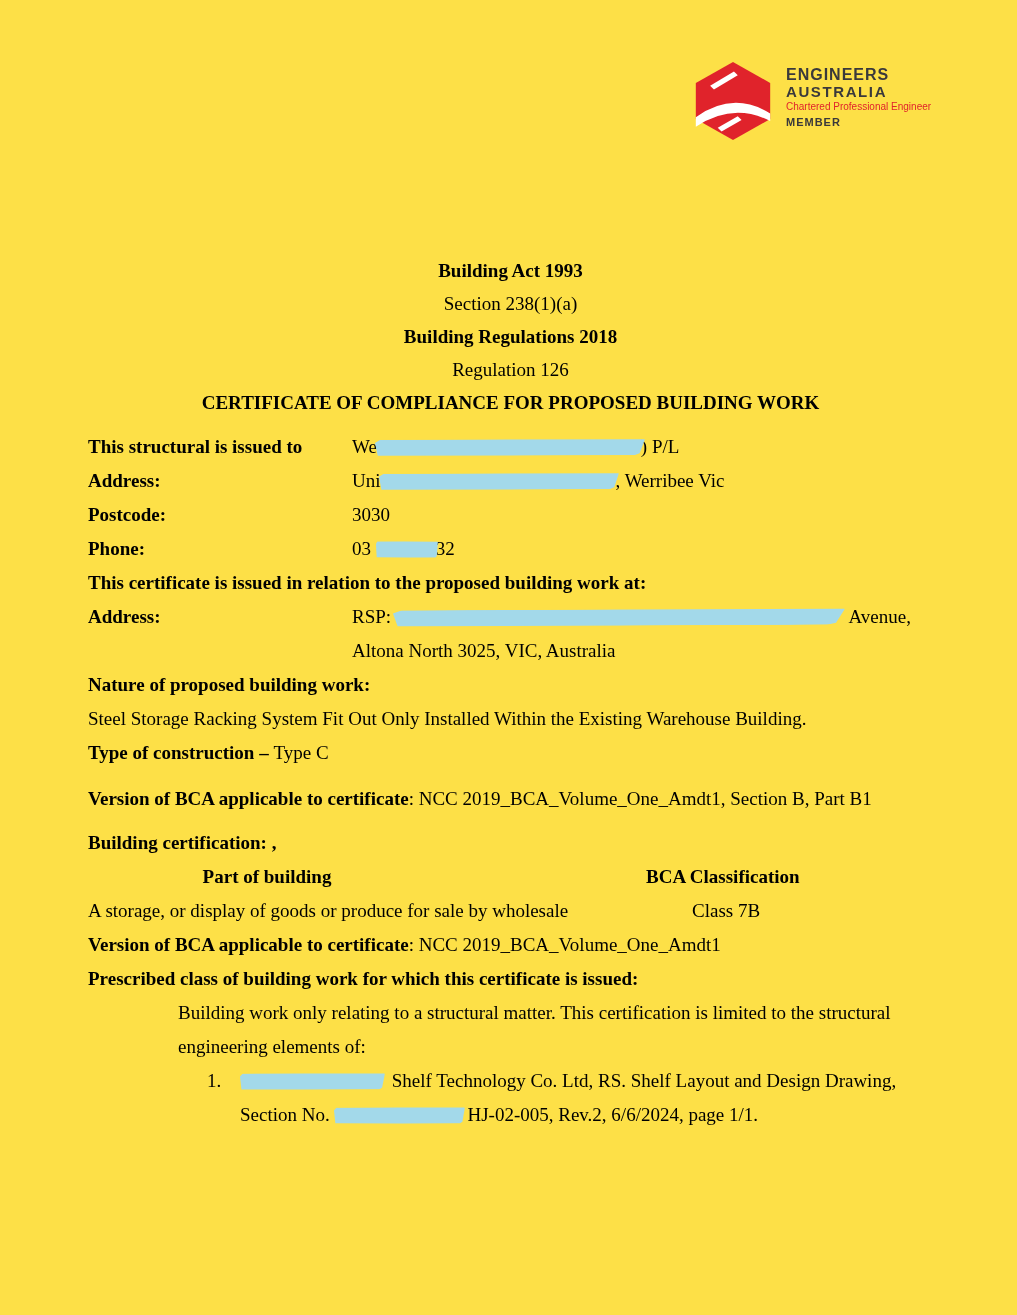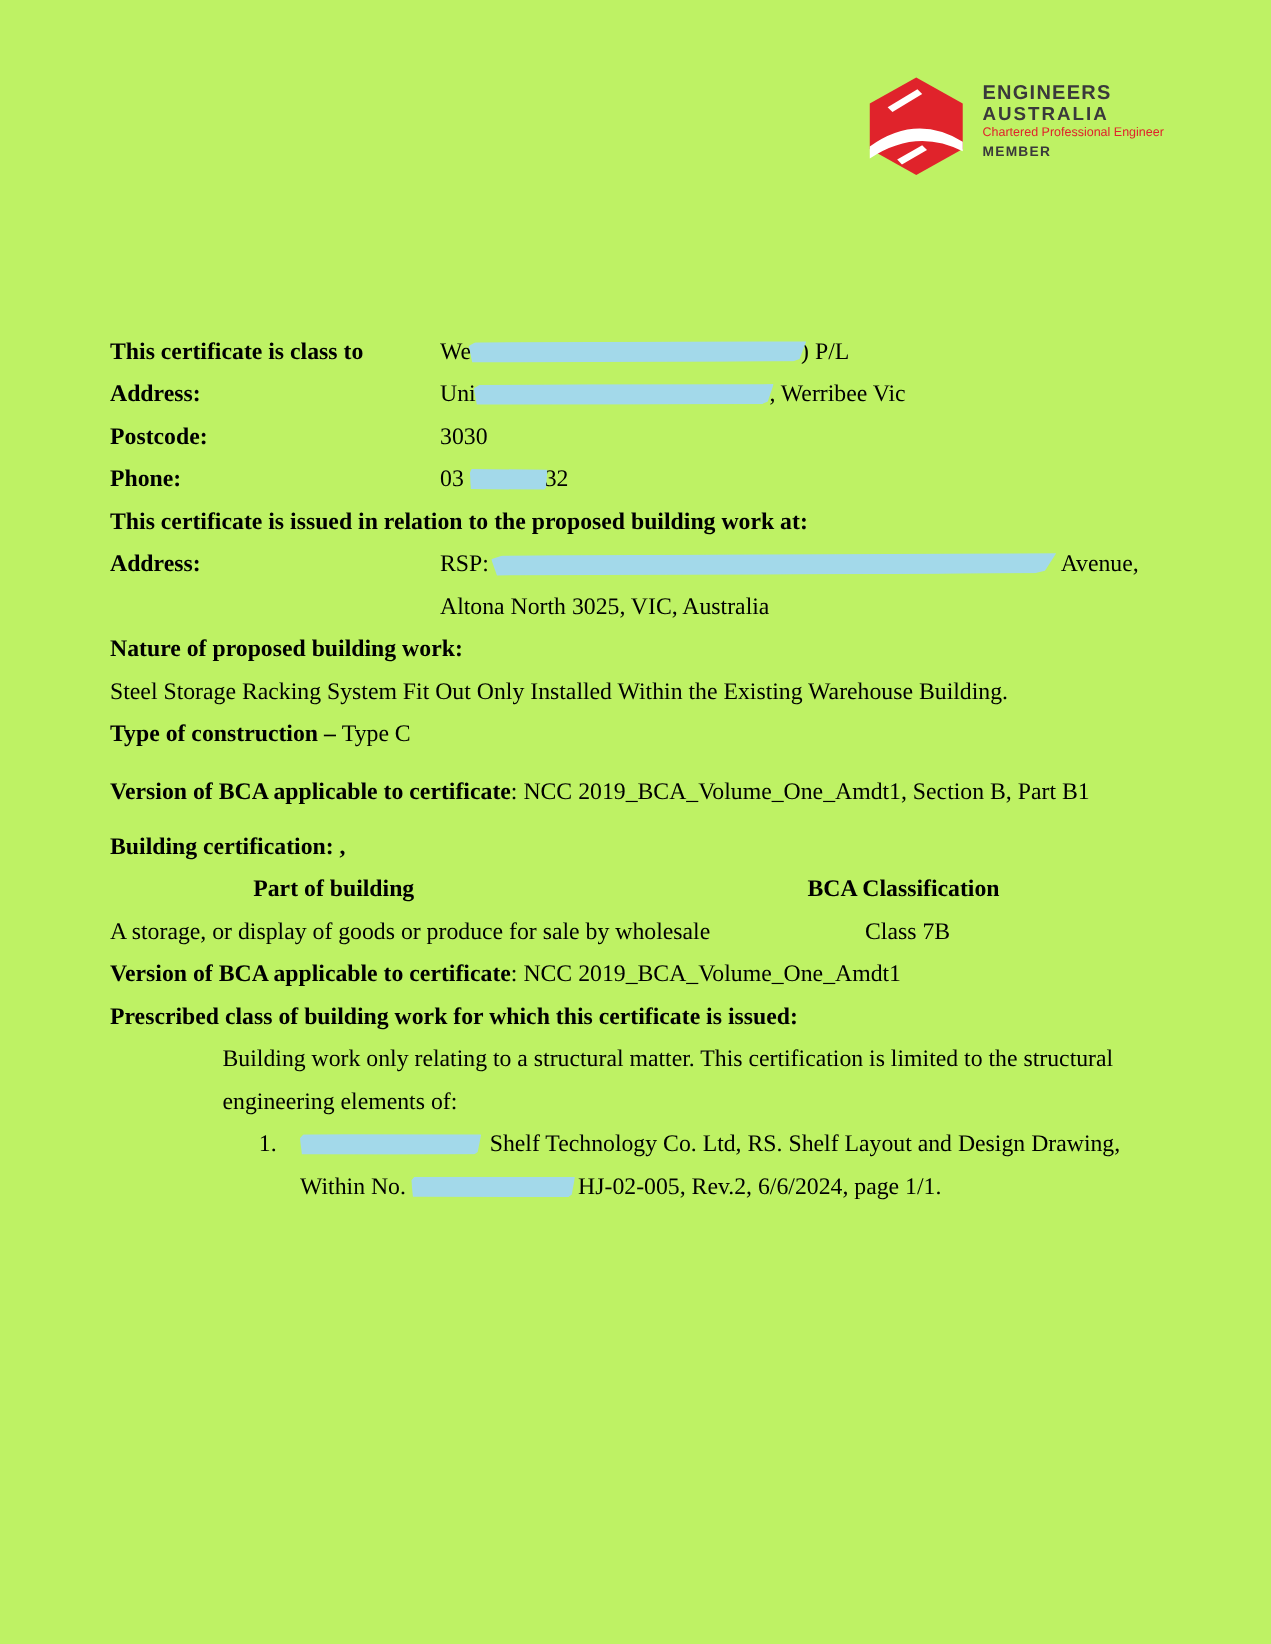--- a/index.html
+++ b/index.html
@@ -1,19 +1,19 @@
 <!DOCTYPE html>
 <html><head>
 <meta charset="utf-8">
 <style>
   html,body { margin:0; padding:0; background:#fff; }
   .page {
     position:relative;
     width:1017px; height:1315px;
-    background:#bef264;
+    background:#fde047;
     font-family:"Liberation Serif", serif;
     font-size:19px;
     color:#000;
     overflow:hidden;
   }
 
   
   .logo { position:absolute; top:60px; left:690px; display:flex; align-items:flex-start; }
   .logo-hex { width:86px; height:82px; flex:0 0 auto; }
   .logo-text { margin-left:10px; padding-top:5px; font-family:"Liberation Sans", sans-serif; }
@@ -81,23 +81,30 @@
     <div class="logo-text">
       <div class="logo-l1">ENGINEERS</div>
       <div class="logo-l2">AUSTRALIA</div>
       <div class="logo-l3">Chartered Professional Engineer</div>
       <div class="logo-l4">MEMBER</div>
     </div>
   </div>
 
   <div class="content">
 
+    <div class="title-block">
+      <div class="line b">Building Act 1993</div>
+      <div class="line">Section 238(1)(a)</div>
+      <div class="line b">Building Regulations 2018</div>
+      <div class="line">Regulation 126</div>
+      <div class="line b">CERTIFICATE OF COMPLIANCE FOR PROPOSED BUILDING WORK</div>
+    </div>
 
     <div class="row line rows-start">
-      <span class="lbl">This certificate is class to</span>
+      <span class="lbl">This structural is issued to</span>
       <span class="val"><span>We</span><span class="redact r-name"></span><span>) P/L</span></span>
     </div>
     <div class="row line">
       <span class="lbl">Address:</span>
       <span class="val"><span>Uni</span><span class="redact r-addr"></span><span>, Werribee Vic</span></span>
     </div>
     <div class="row line">
       <span class="lbl">Postcode:</span>
       <span class="val">3030</span>
     </div>
@@ -134,16 +141,16 @@
 
     <div class="line"><span class="b">Version of BCA applicable to certificate</span><span>: NCC 2019_BCA_Volume_One_Amdt1</span></div>
 
     <div class="line b">Prescribed class of building work for which this certificate is issued:</div>
     <div class="line indent1">Building work only relating to a structural matter. This certification is limited to the structural</div>
     <div class="line indent1">engineering elements of:</div>
     <div class="li line">
       <span class="num">1.</span>
       <span><span class="redact r-item1"></span><span> Shelf Technology Co. Ltd, RS. Shelf Layout and Design Drawing,</span></span>
     </div>
-    <div class="line li2"><span>Within No. </span><span class="redact r-item2"></span><span>HJ-02-005, Rev.2, 6/6/2024, page 1/1.</span></div>
+    <div class="line li2"><span>Section No. </span><span class="redact r-item2"></span><span>HJ-02-005, Rev.2, 6/6/2024, page 1/1.</span></div>
 
   </div>
 </div>
 
 </body></html>

